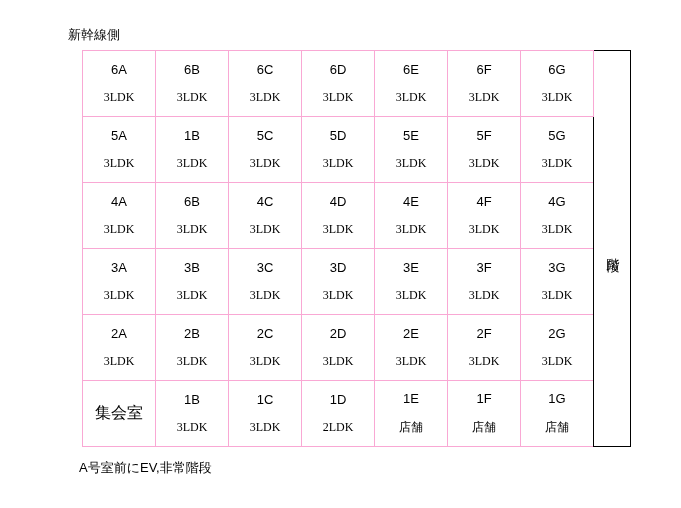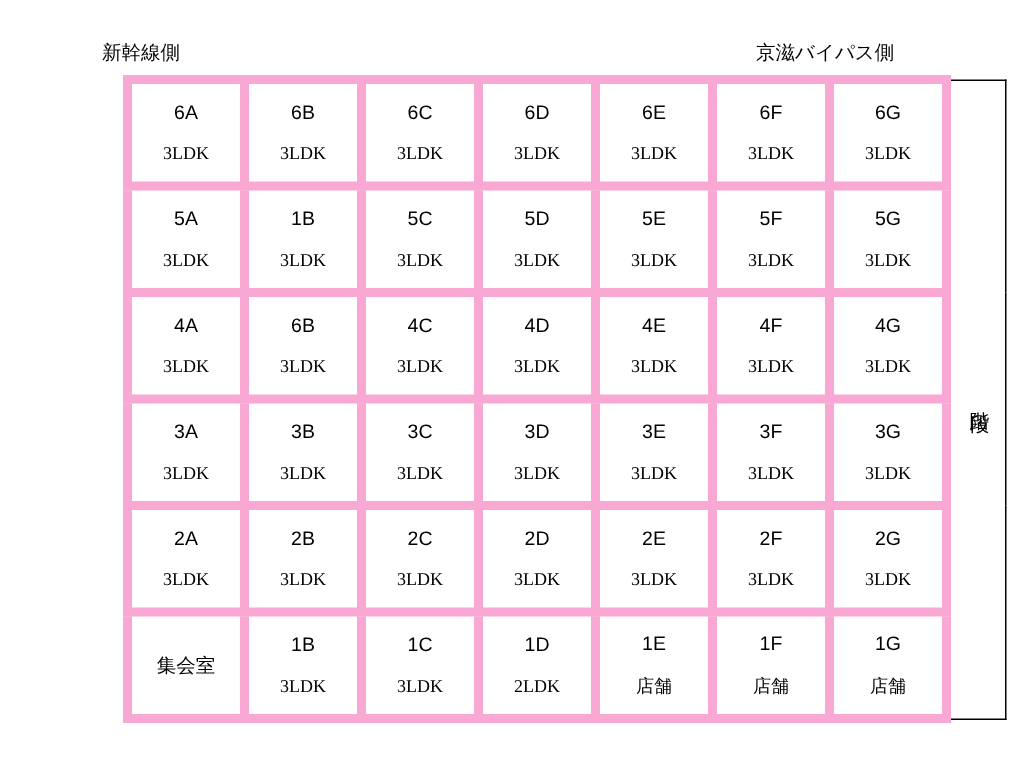--- a/index.html
+++ b/index.html
@@ -42,21 +42,21 @@
     position: absolute;
     left: 82px;
     top: 50px;
   }
 
   table.floors {
     border-collapse: collapse;
     table-layout: fixed;
   }
   table.floors td {
-    border: 6px solid #f9a8d4;
+    border: 1px solid #f9a8d4;
     text-align: center;
     vertical-align: middle;
     padding: 0;
     height: 65px;
     width: 72px;
     font-size: 13px;
   }
   table.floors td.stairs-cell {
     width: 36px;
     border: 1px solid #000000;
@@ -68,21 +68,21 @@
     font-size: 13px;
     margin-bottom: 13px;
   }
   td.unit .room-type {
     display: block;
     font-size: 12px;
     font-family: Liberation Serif, serif;
   }
   td.unit.single .room-single {
     display: block;
-    font-size: 13px;
+    font-size: 16px;
   }
   .stairs-inner {
     display: block;
     writing-mode: vertical-rl;
     text-orientation: upright;
     margin: 0 auto;
     letter-spacing: 2px;
   }
 
   .footnote {
@@ -92,21 +92,20 @@
     font-size: 13px;
     white-space: nowrap;
   }
 </style>
 </head>
 <body>
 
 <div class="page">
 
   <div class="label-left">新幹線側</div>
-  <div class="label-right">京滋バイパス側</div>
 
   <div class="grid-wrap">
     <table class="floors">
       <tbody>
 
         <tr>
           <td class="unit">
             <span class="room-no">6A</span>
             <span class="room-type">3LDK</span>
           </td>
@@ -289,14 +288,15 @@
           </td>
           <td class="unit">
             <span class="room-no">1G</span>
             <span class="room-type">店舗</span>
           </td>
         </tr>
       </tbody>
     </table>
   </div>
 
+  <div class="footnote">A号室前にEV,非常階段</div>
 
 </div>
 
 </body></html>

